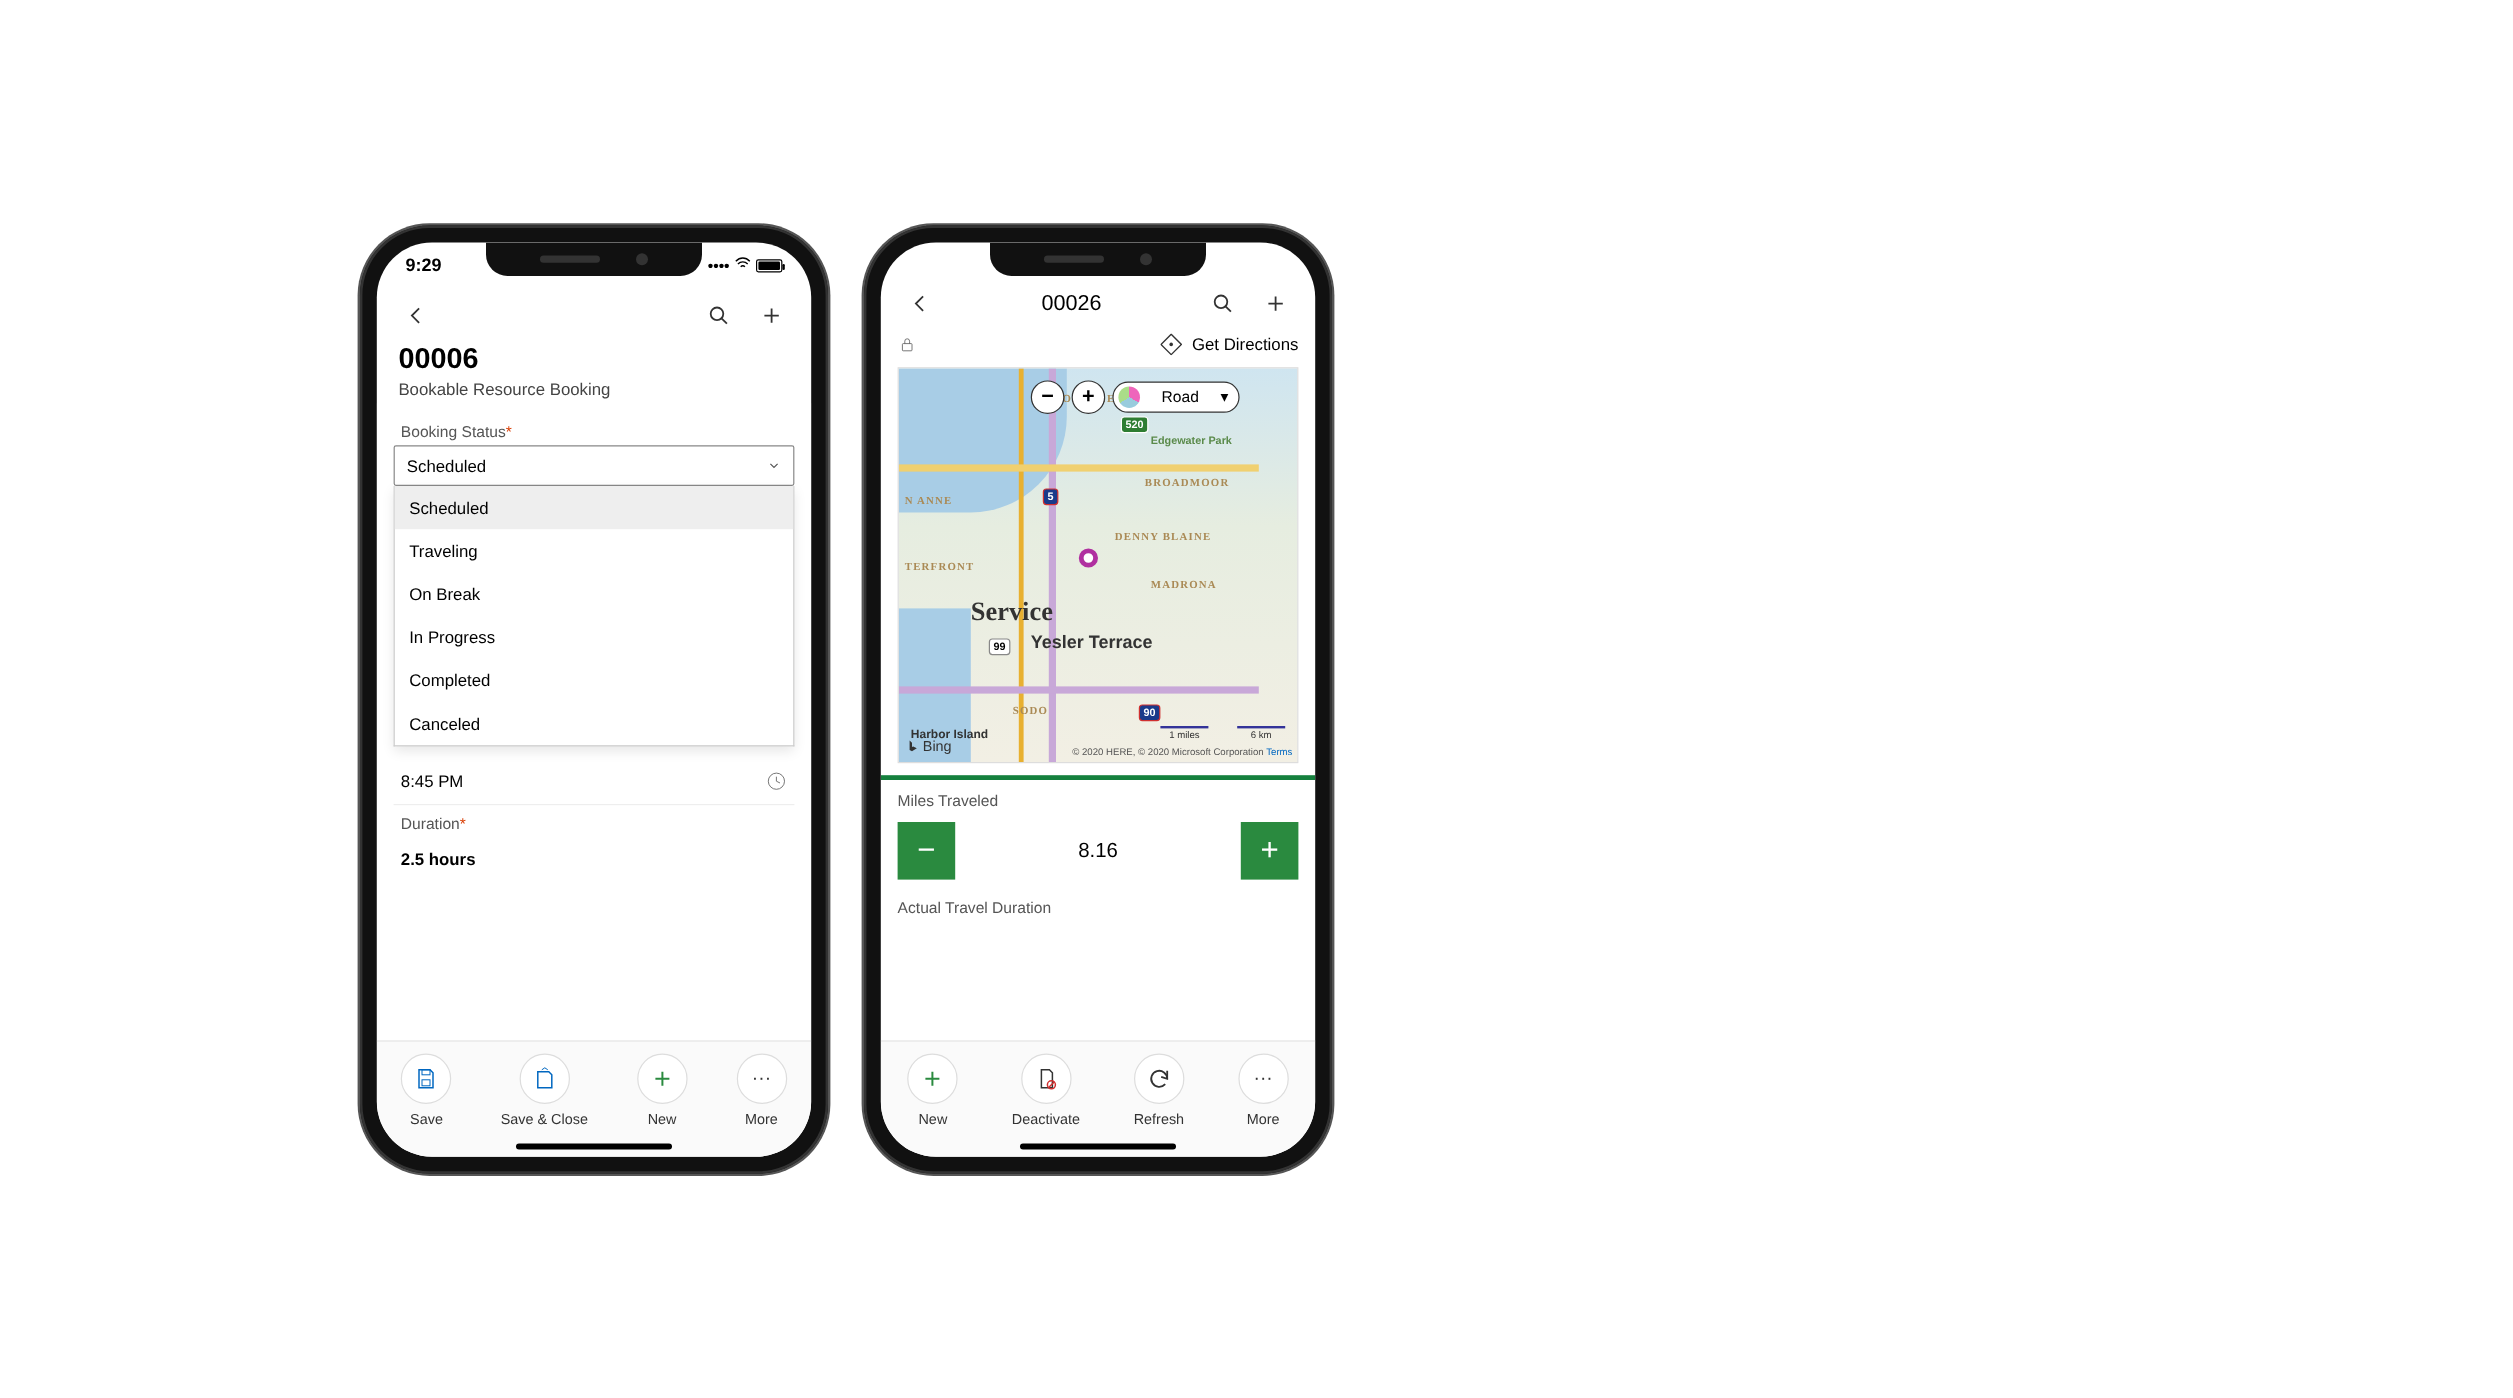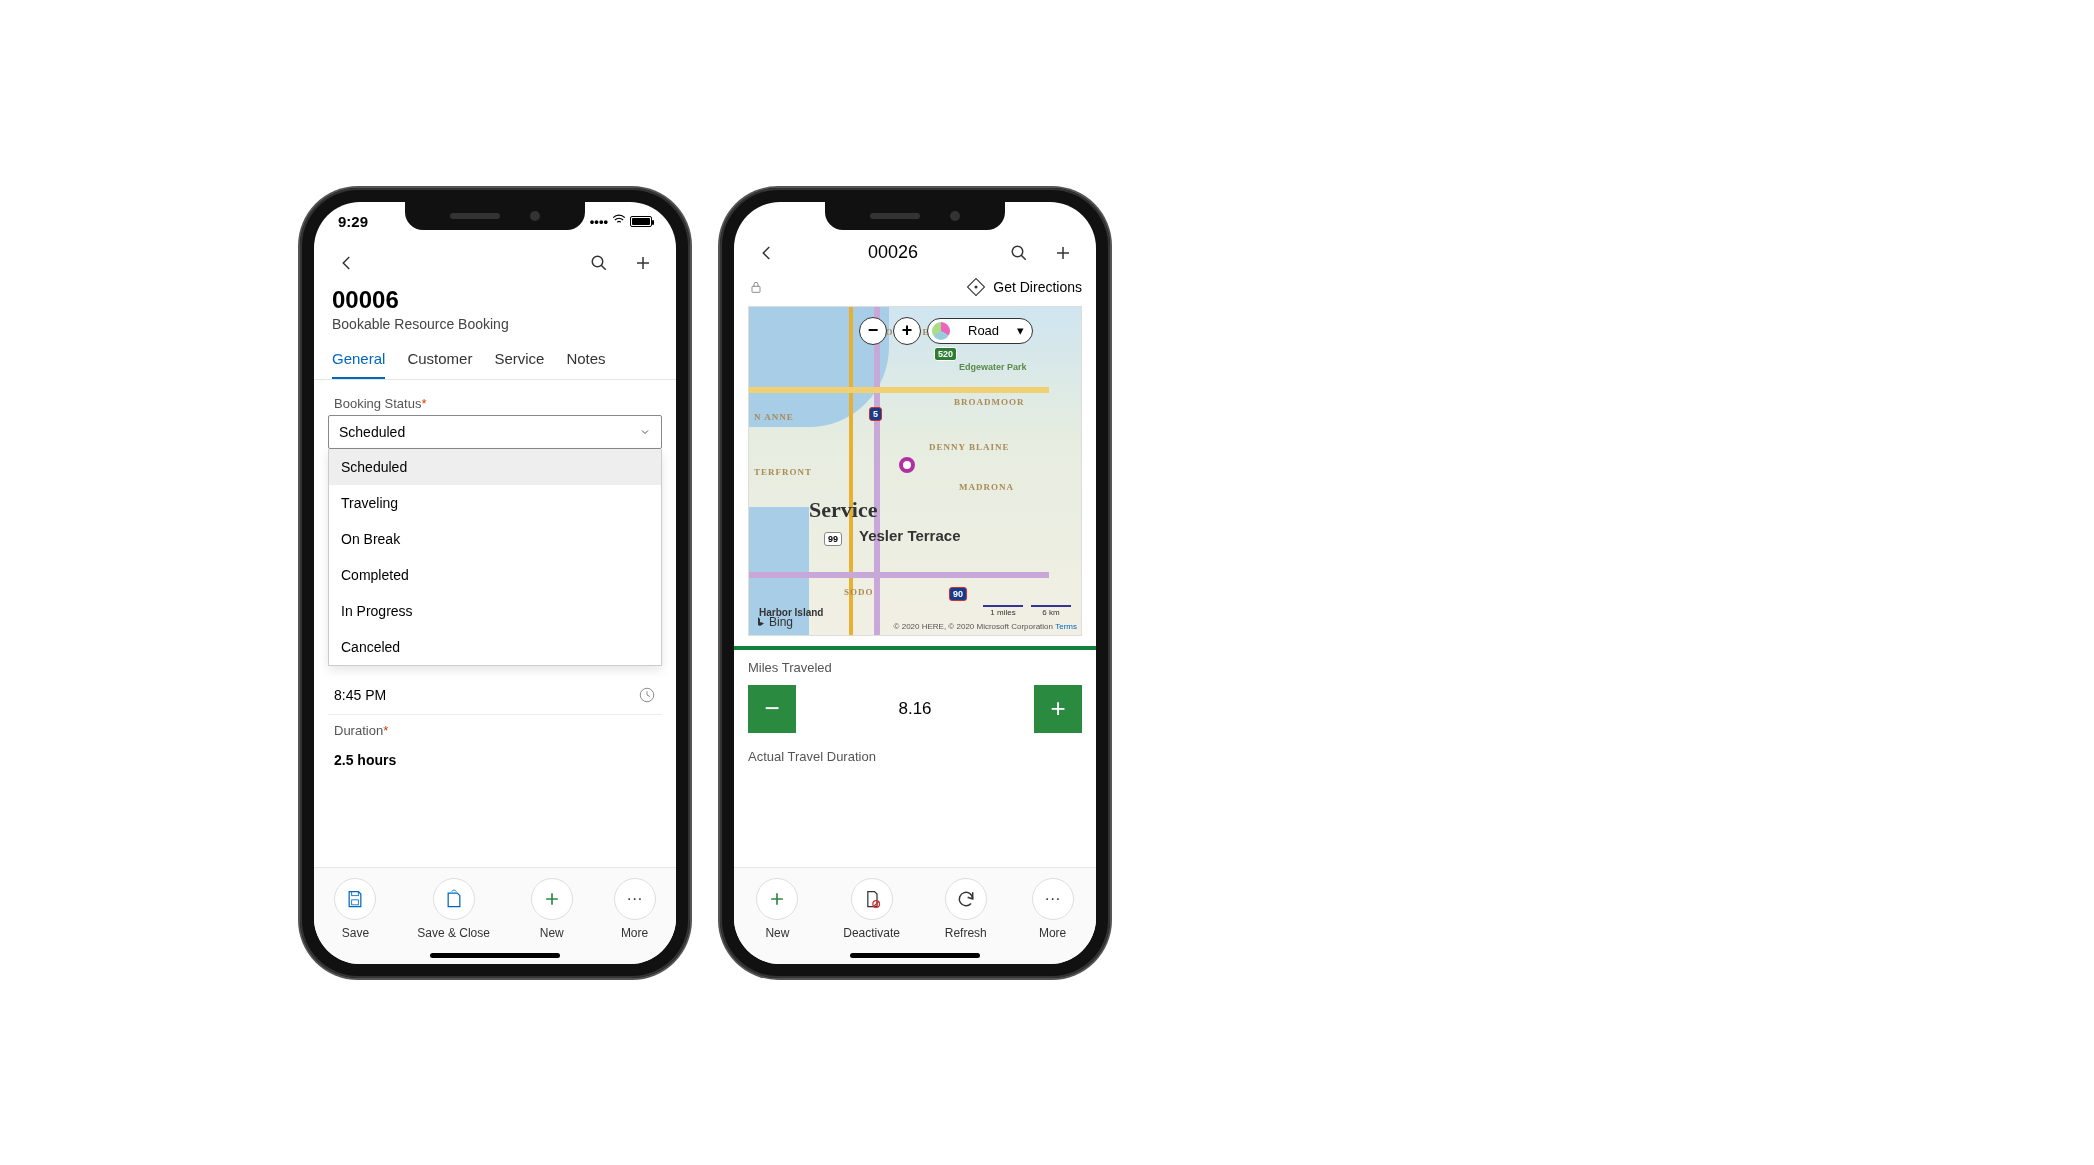--- a/index.html
+++ b/index.html
@@ -190,21 +190,21 @@
     width:16px; height:16px; border:4px solid #b030a0; border-radius:50%;
     background:#fff;
   }
   .water { position:absolute; background:#a8cde6; }
   .road-h { position:absolute; background:#f0d070; height:6px; }
   .road-v { position:absolute; background:#c8a8d8; width:6px; }
   .shield { position:absolute; font-size:9px; background:#fff; border:1px solid #888; border-radius:3px; padding:1px 3px; font-weight:600; }
   .bing { position:absolute; left:6px; bottom:6px; font-size:12px; color:#333; display:flex; align-items:center; gap:2px; }
   .mcopy { position:absolute; right:4px; bottom:4px; font-size:8px; color:#555; text-align:right; }
   .mcopy a { color:#0067c0; }
-  .scale { position:absolute; right:10px; bottom:18px; display:flex; gap:8px; font-size:8px; color:#333; }
+  .scale { position:absolute; right:10px; bottom:18px; display:flex; gap:24px; font-size:8px; color:#333; }
   .scale div { border-top:2px solid #339; padding-top:1px; width:40px; text-align:center; }
   
   .card2 {
     border-top:4px solid #15803d;
     padding: 10px 14px 0;
   }
   .stepper {
     display:flex; align-items:center; justify-content:space-between;
     margin: 10px 0 16px;
   }
@@ -255,41 +255,35 @@
             </svg>
         </div>
       </div>
     </div>
 
     <div class="header">
       <h1>00006</h1>
       <div class="sub">Bookable Resource Booking</div>
     </div>
 
-    <div class="tabs">
-      <div class="tab active">General</div>
-      <div class="tab">Customer</div>
-      <div class="tab">Service</div>
-      <div class="tab">Notes</div>
-    </div>
 
     <div class="content">
       <div class="field-label req">Booking Status</div>
       <div class="select-box">
         <span>Scheduled</span>
         <svg class="chev-down" viewBox="0 0 24 24">
             <polyline points="6 9 12 15 18 9" stroke="#555" fill="none" stroke-width="2"></polyline>
           </svg>
       </div>
       <div class="dropdown">
         <div class="opt sel">Scheduled</div>
         <div class="opt">Traveling</div>
         <div class="opt">On Break</div>
+        <div class="opt">In Progress</div>
         <div class="opt">Completed</div>
-        <div class="opt">In Progress</div>
         <div class="opt">Canceled</div>
       </div>
 
       <div class="row">
         <span>8:45 PM</span>
         <svg class="icon-sm" viewBox="0 0 24 24">
             <circle cx="12" cy="12" r="9" stroke="#666" fill="none"></circle>
             <polyline points="12 7 12 12 16 14" stroke="#666" fill="none"></polyline>
           </svg>
       </div>

